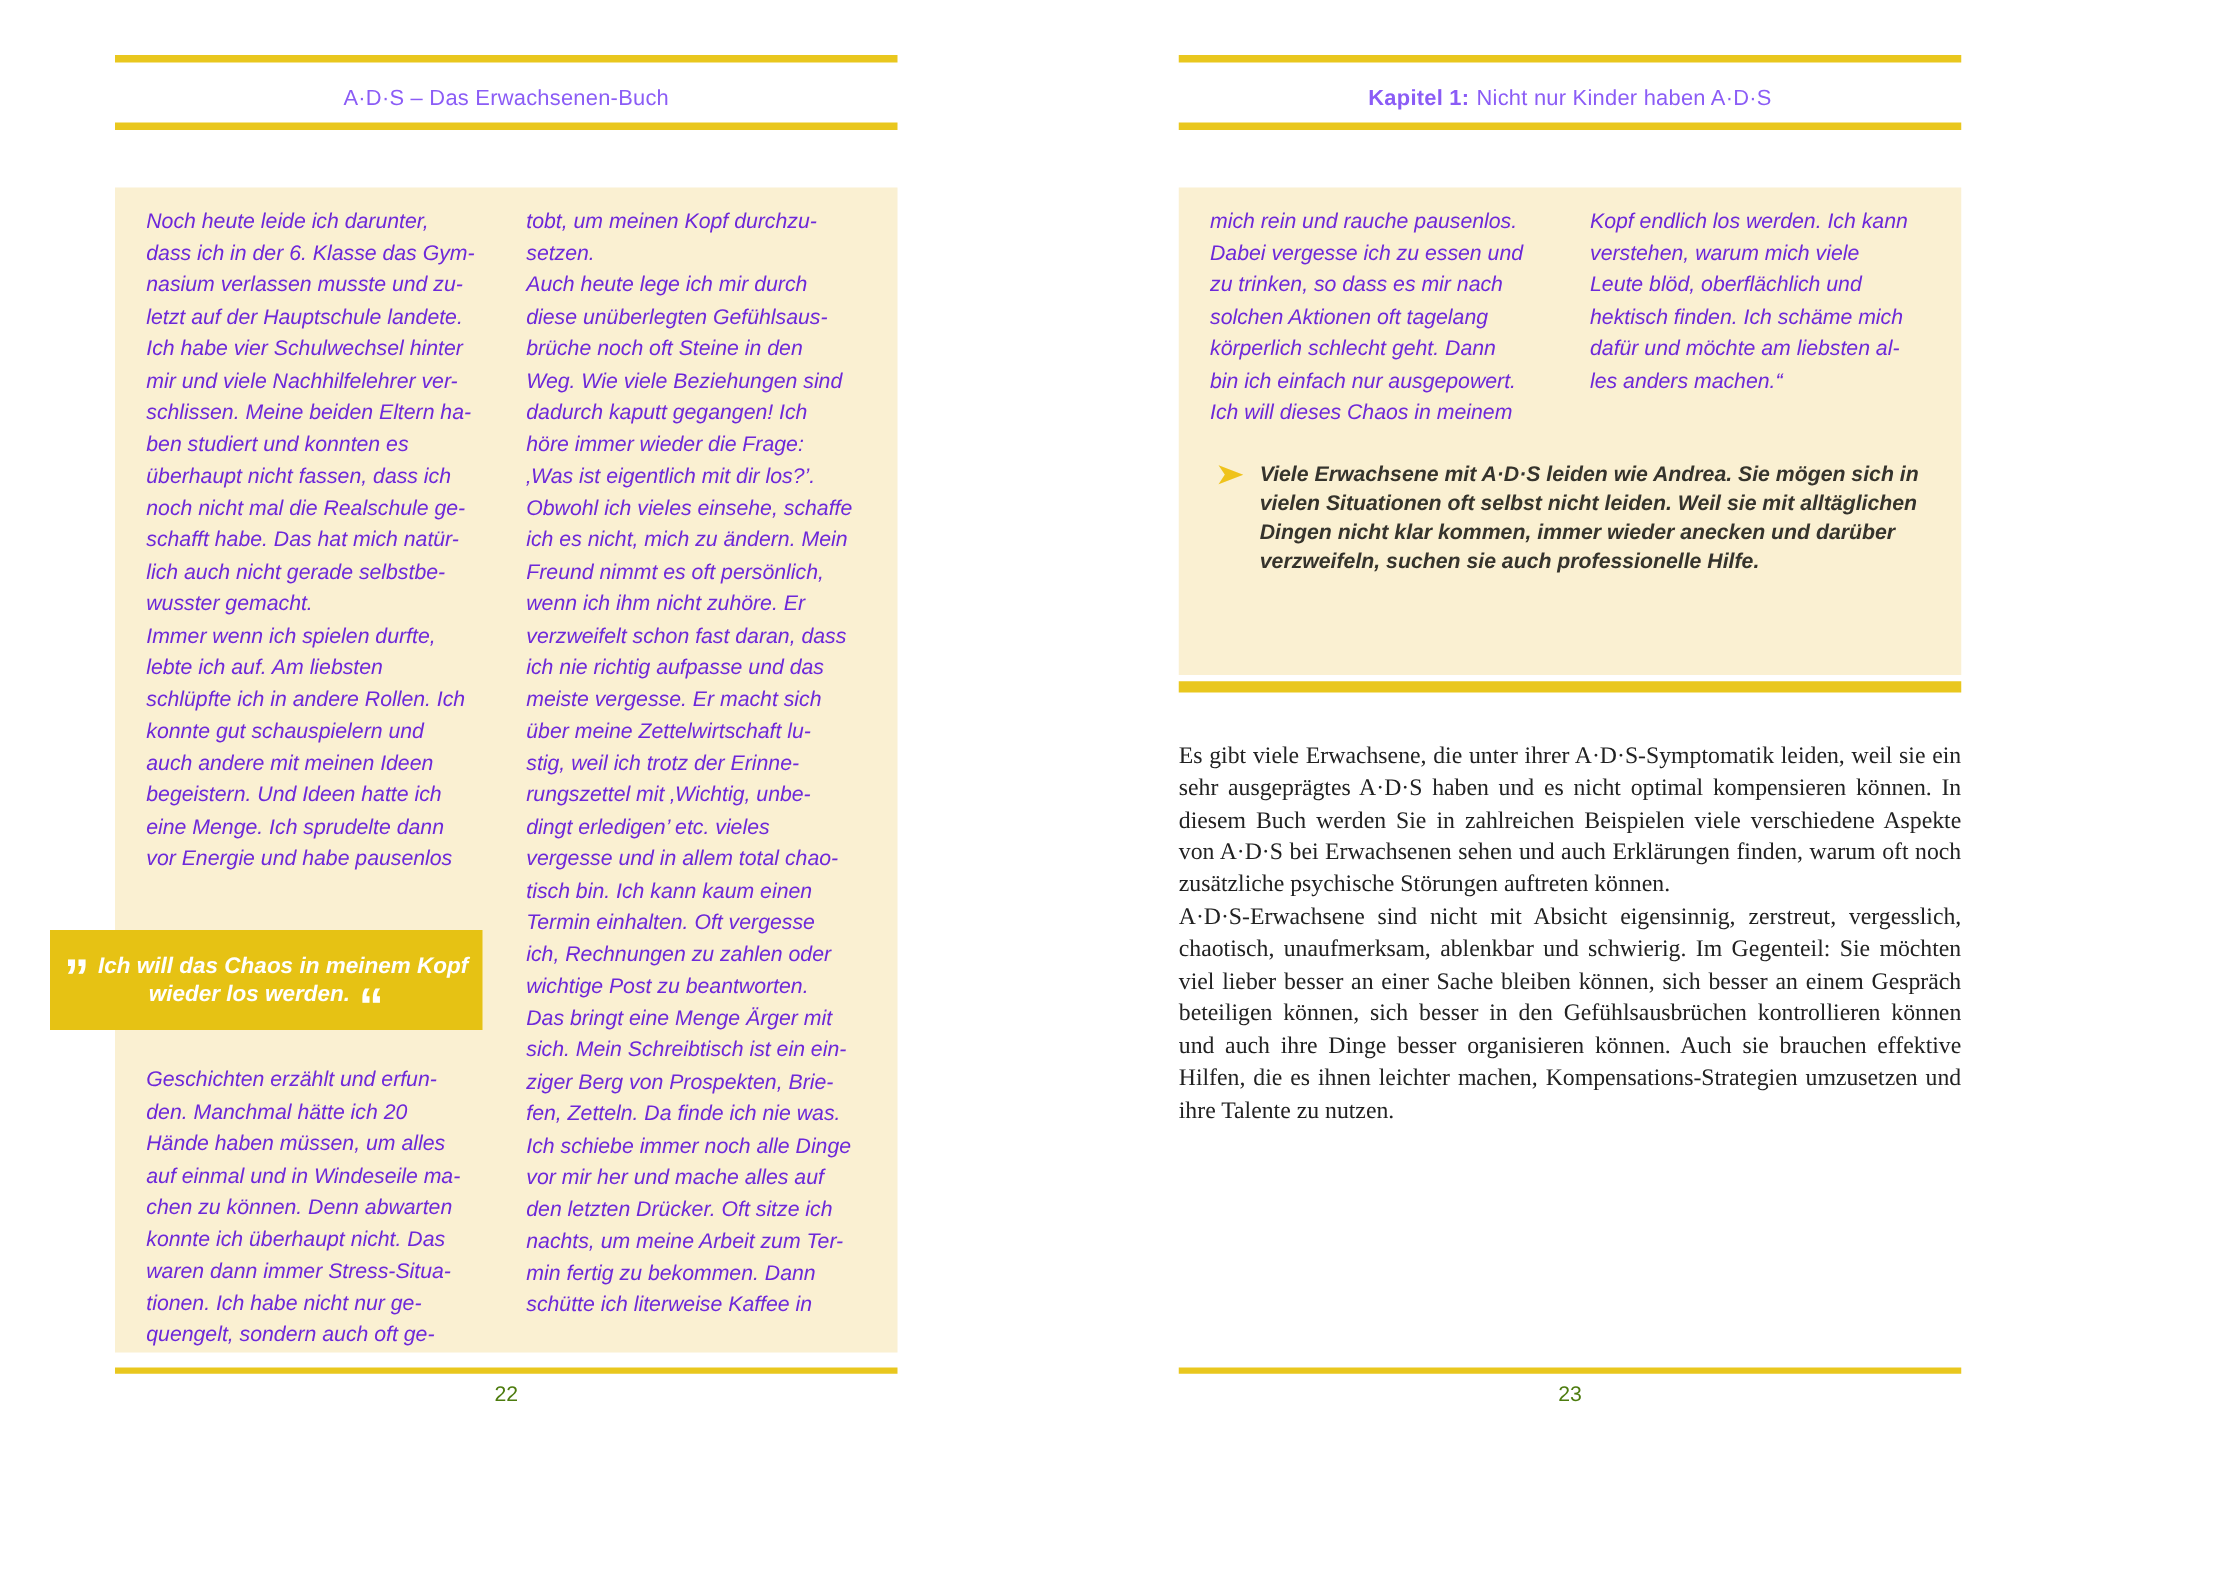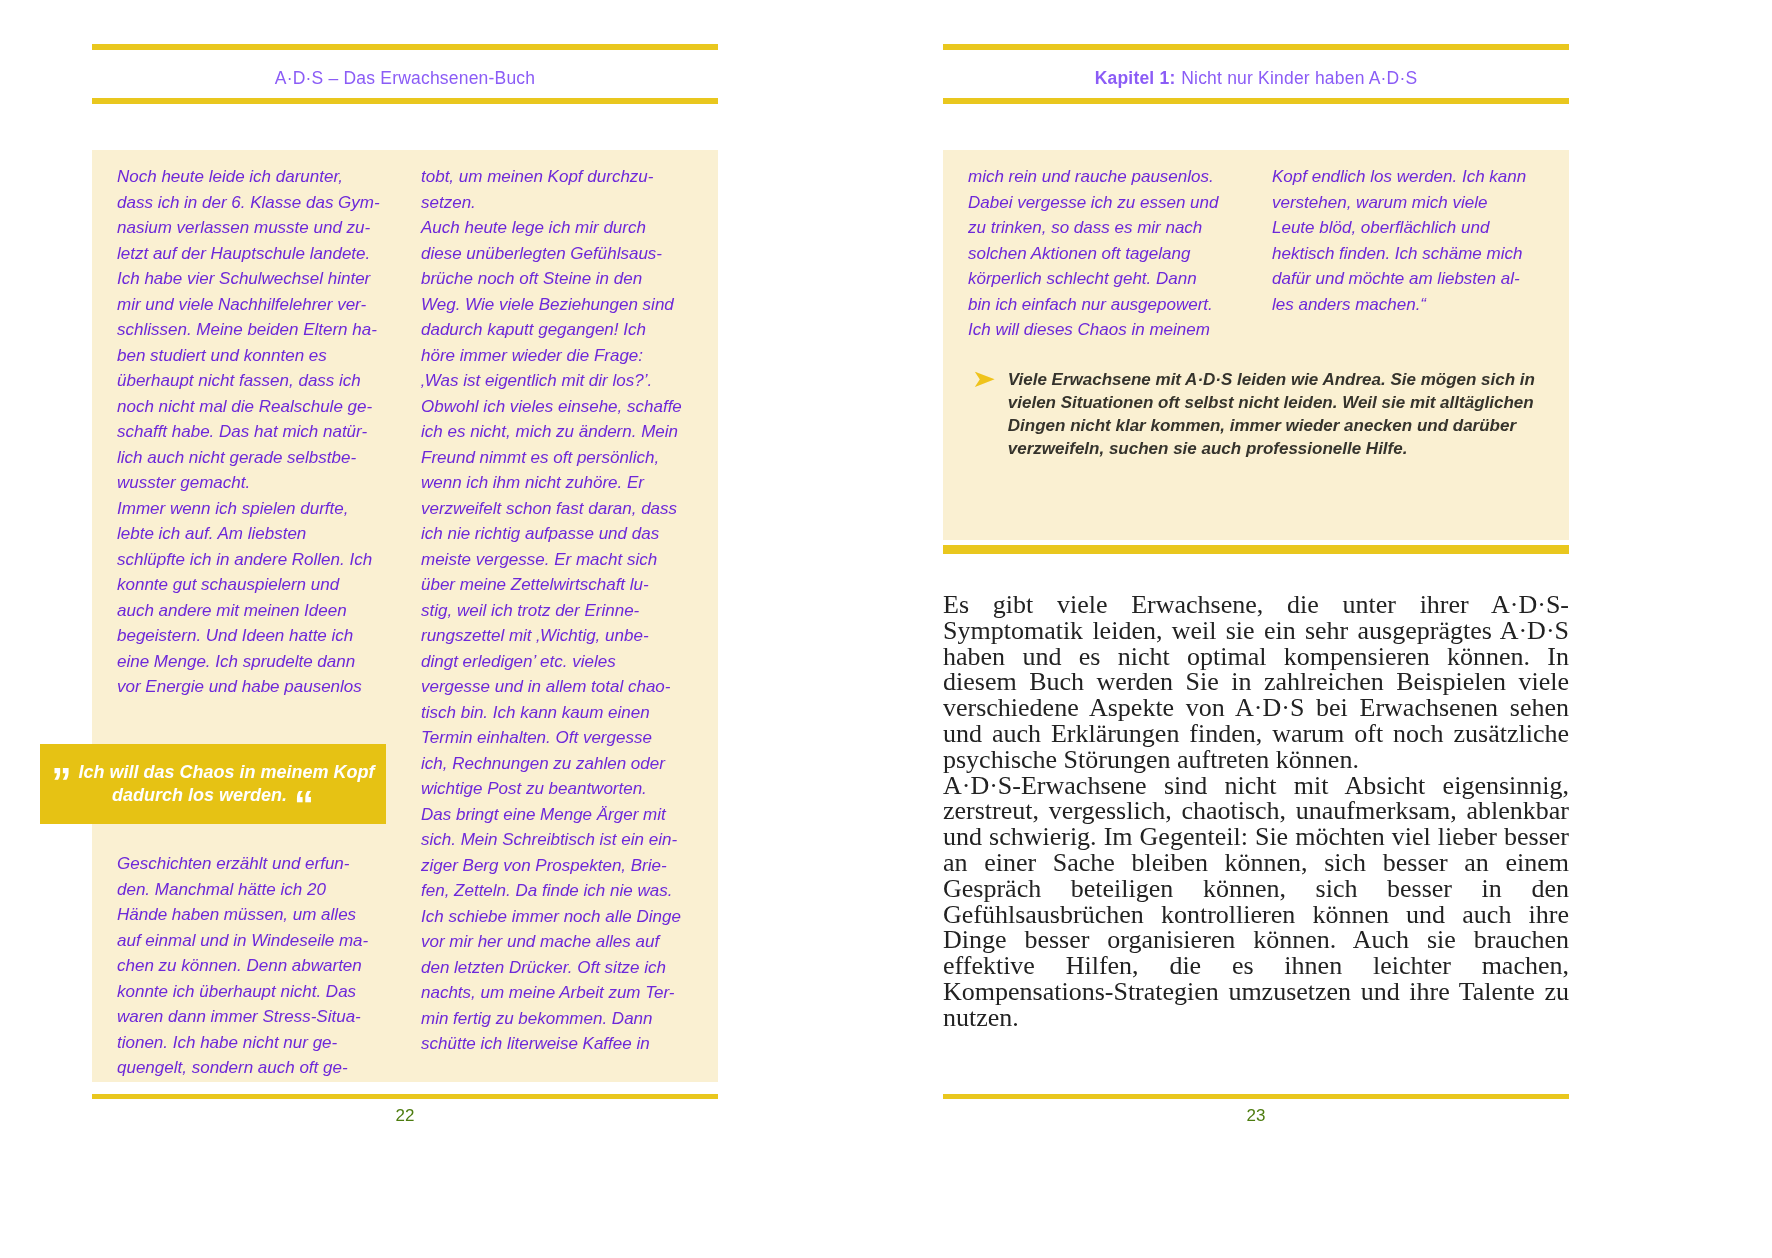--- a/index.html
+++ b/index.html
@@ -43,21 +43,21 @@
     font-weight:bold;font-style:italic;font-size:17px;line-height:23px;color:#35332C;
   }
   .callout .arrow{
     font-style:normal;color:#EFC31B;font-size:26px;line-height:23px;margin-right:13px;
     transform:scaleY(.82);
   }
   .callout .ctext{white-space:pre;}
   
   .thickrule{position:absolute;height:9px;background:#E9C71E;}
   .bodytext{
-    position:absolute;font-family:"Liberation Serif",serif;font-size:26px;
+    position:absolute;font-family:"Liberation Serif",serif;font-size:19px;
     line-height:25.8px;color:#222222;text-align:justify;
   }
   .bodytext p{margin:0;}
 </style>
 </head>
 <body>
 
 <div class="canvas">
 
   <div>
@@ -90,21 +90,21 @@
 begeistern. Und Ideen hatte ich
 eine Menge. Ich sprudelte dann
 vor Energie und habe pausenlos</div>
 
     <div class="quotebox">
       <div class="qline">
         <span class="qmark open">”</span>
         <span>Ich will das Chaos in meinem Kopf</span>
       </div>
       <div class="qline">
-        <span>dadurch los werden.</span>
+        <span>wieder los werden.</span>
         <span class="qmark close">“</span>
       </div>
     </div>
 
     <div class="col" style="left:117px;top:851px;width:278px;">Geschichten erzählt und erfun-
 den. Manchmal hätte ich 20
 Hände haben müssen, um alles
 auf einmal und in Windeseile ma-
 chen zu können. Denn abwarten
 konnte ich überhaupt nicht. Das

